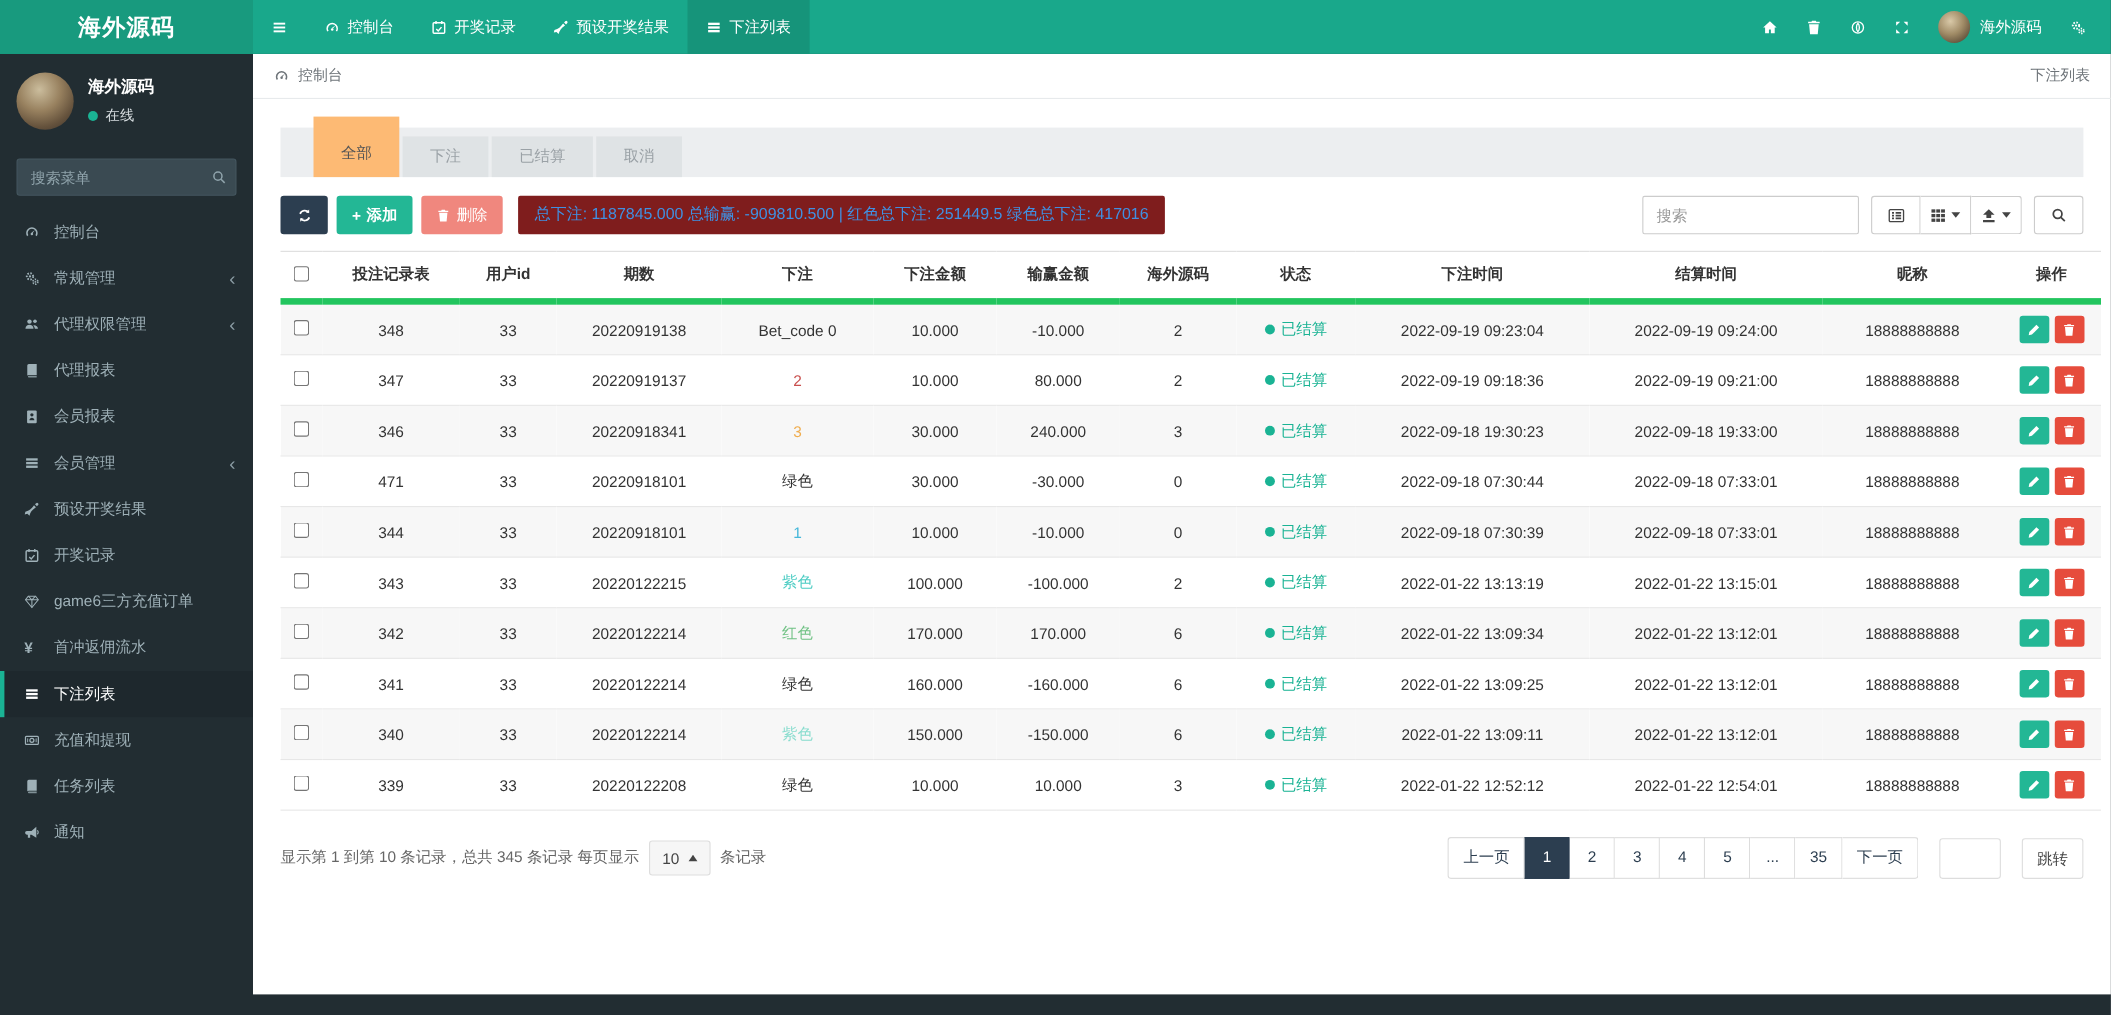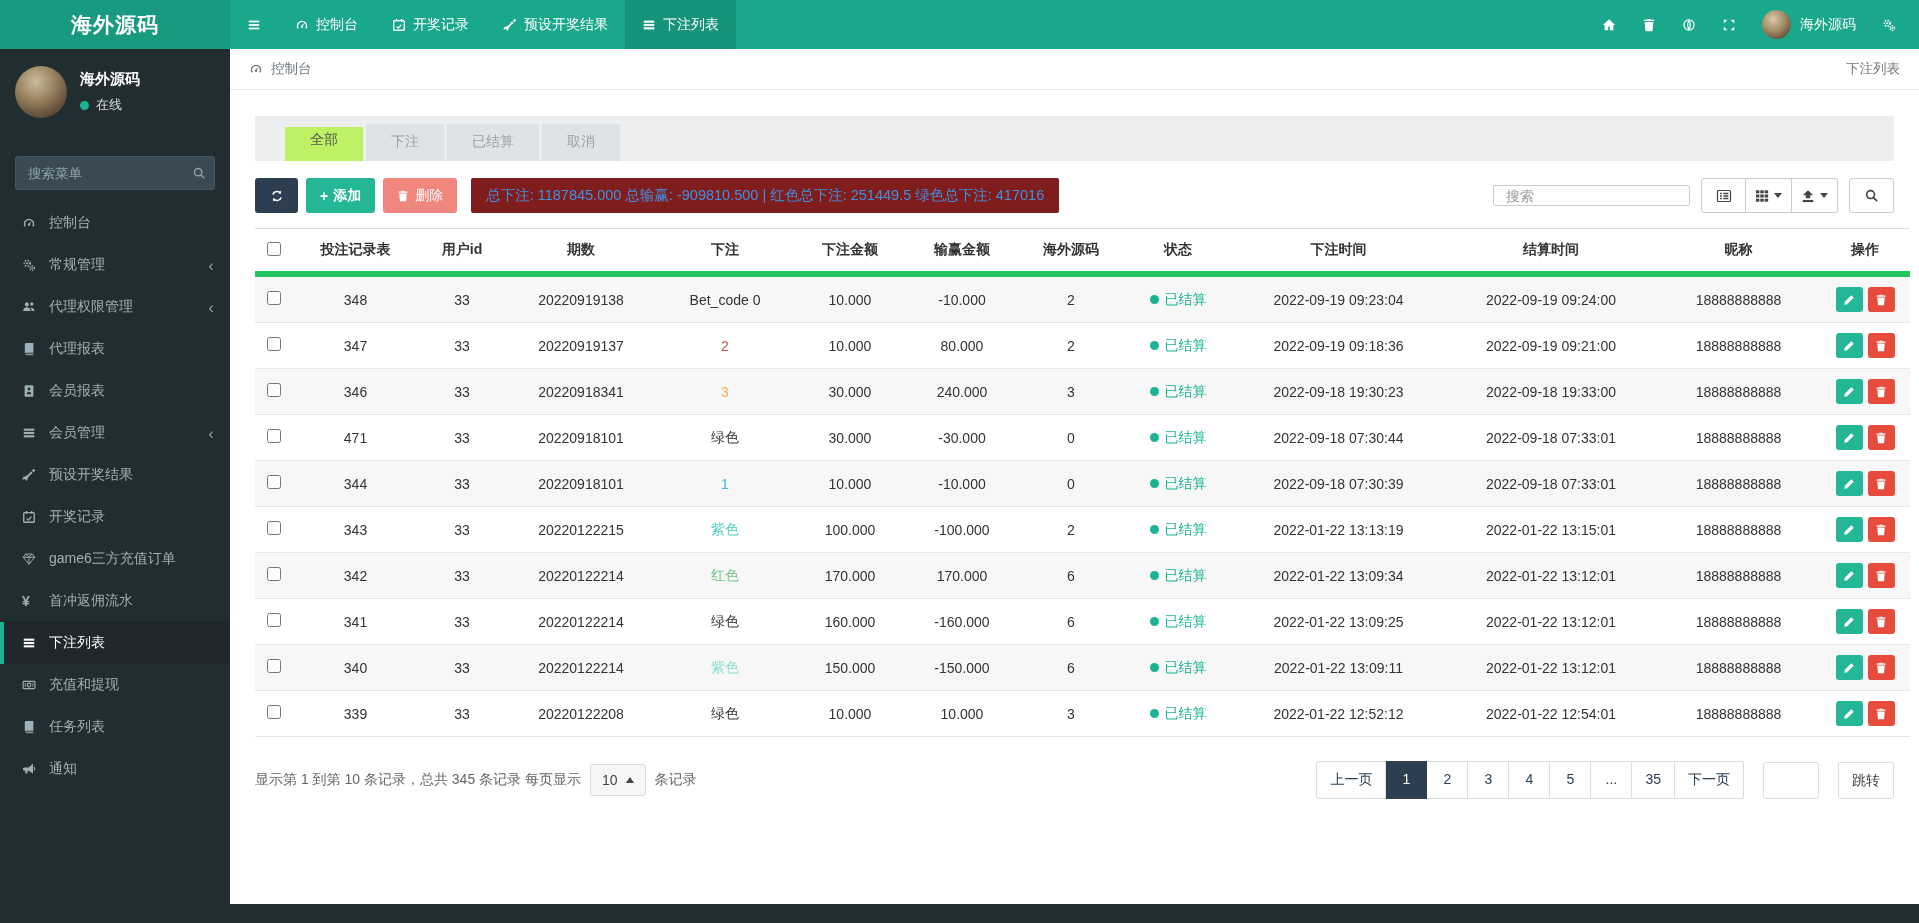--- a/index.html
+++ b/index.html
@@ -25,53 +25,53 @@
     background:radial-gradient(circle at 38% 32%, #d9c9a8 0%, #a08b66 45%, #6b5a42 75%, #3e3428 100%); }
 
   
   .sidebar { position:absolute; top:49px; left:0; bottom:0; width:230px; background:#222d32; }
   .profile { display:flex; align-items:center; gap:13px; padding:17px 15px 10px; }
   .profile-avatar { width:52px; height:52px; border-radius:50%;
     background:radial-gradient(circle at 40% 30%, #cbbd9d 0%, #98815f 40%, #66533d 70%, #38302a 100%); }
   .profile-name { color:#fff; font-size:15px; font-weight:bold; margin-bottom:7px; }
   .profile-status { color:#d6dcdf; font-size:13px; display:flex; align-items:center; gap:7px; }
   .status-dot-sm { width:9px; height:9px; border-radius:50%; background:#1ab394; display:inline-block; }
-  .side-search { margin:28px 15px 8px; position:relative;text-decoration:underline; }
+  .side-search { margin:16px 15px 8px; position:relative;text-decoration:underline; }
   .side-search input { width:100%; height:34px; background:#3a4a52; border:1px solid #44565f; border-radius:3px;
     padding:0 30px 0 12px; color:#cfd8dc; font-size:13.5px; outline:none; }
   .side-search input::placeholder { color:#8fa3ab; }
   .side-search .mag { position:absolute; right:9px; top:10px; color:#8fa3ab; }
   .side-menu { margin-top:12px; }
   .side-item { display:flex; align-items:center; height:42px; padding:0 16px 0 18px; color:#9fb1b8;
     font-size:14px; cursor:pointer; border-left:4px solid transparent; }
   .side-item .s-icon { width:27px; display:flex; }
   .side-item.active { color:#fff; border-left-color:#1ab394; background:#1e282d; }
   .side-item .arrow { margin-left:auto; font-size:17px; color:#8a9ba3; line-height:1; }
 
   
   .main { position:absolute; left:230px; top:49px; right:0; height:855px; background:#fff; }
   .breadcrumb-bar { height:41px; border-bottom:1px solid #e7eaec; display:flex; align-items:center;
     justify-content:space-between; padding:0 19px; color:#6e7479; font-size:13.5px; }
   .bc-left { display:flex; align-items:center; gap:8px; }
   .content { padding:26px 25px 0; }
 
   .tab-strip { background:#eceef0; display:flex; align-items:flex-end; padding-left:30px; height:45px; }
   .tab { padding:9px 25px 10px; background:#dfe3e5; color:#9aa1a6; font-size:14px; margin-right:3px; cursor:pointer; }
-  .tab.active { background:#bef264; color:#555; padding:4px 25px 12px; }
+  .tab.active { background:#fdba74; color:#555; padding:25px 25px 12px; }
 
   .toolbar { display:flex; align-items:center; margin:17px 0 15px; }
   .btn { height:35px; border:none; border-radius:3px; display:inline-flex; align-items:center;
     justify-content:center; font-size:14px; cursor:pointer; }
   .btn-refresh { width:43px; background:#2c3e50; color:#fff; margin-right:8px; }
   .btn-add { background:#23b795; color:#fff; padding:0 14px; gap:5px; margin-right:8px; font-weight:bold; }
   .btn-del { background:#f0877e; color:#fff; padding:0 14px; gap:6px; margin-right:14px; }
   .summary { height:35px; line-height:35px; background:#7f1d1d; border-radius:2px; color:#4090e2;
     padding:0 15px; font-size:14.5px; }
   .toolbar-right { margin-left:auto; display:flex; align-items:center; }
-  .search-box input { width:197px; height:21px; border:1px solid #ccc; border-radius:2px; padding:0 12px;
+  .search-box input { width:197px; height:35px; border:1px solid #ccc; border-radius:2px; padding:0 12px;
     font-size:14px; color:#555; outline:none; }
   .search-box input::placeholder { color:#999; }
   .btn-group { display:flex; margin-left:11px; }
   .tool-btn { min-width:45px; height:35px; background:#fff; border:1px solid #ccc; display:flex;
     align-items:center; justify-content:center; gap:5px; color:#444; cursor:pointer; padding:0 9px; }
   .btn-group .tool-btn + .tool-btn { border-left:none; }
   .btn-group .tool-btn:first-child { border-radius:3px 0 0 3px; }
   .btn-group .tool-btn:last-child { border-radius:0 3px 3px 0; }
   .solo-btn { border-radius:3px; margin-left:11px; }
   .caret-dn { width:0; height:0; border-left:4px solid transparent; border-right:4px solid transparent;

